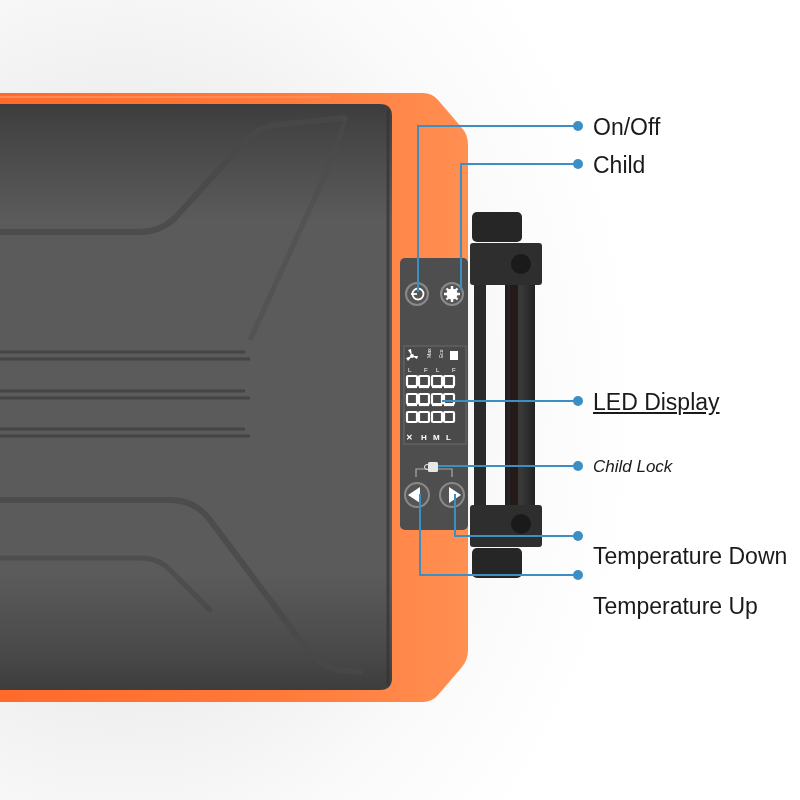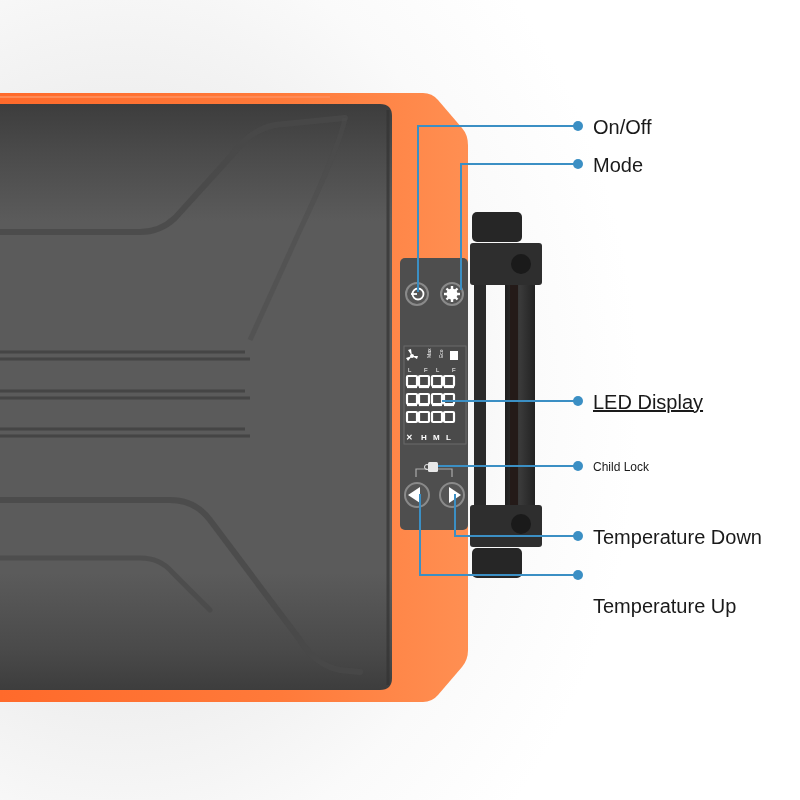--- a/index.html
+++ b/index.html
@@ -3,21 +3,21 @@
   <meta charset="utf-8">
   <style>
     html, body { margin: 0; padding: 0; }
     body {
       width: 800px; height: 800px; position: relative; overflow: hidden;
       background: radial-gradient(ellipse 520px 620px at 120px 400px, #e2e2e2 0%, #ececec 40%, #fafafa 75%, #ffffff 100%);
       font-family: "Liberation Sans", sans-serif;
     }
     svg.product { position: absolute; left: 0; top: 0; }
     .callout-label {
-      position: absolute; left: 593px; font-size: 20px; color: #1a1a1a;
+      position: absolute; left: 593px; font-size: 23px; color: #1a1a1a;
       line-height: 24px; white-space: nowrap;
     }
   </style>
 </head>
 <body>
 
 <svg class="product" width="800" height="800" viewBox="0 0 800 800">
   <defs>
     <linearGradient id="orangeGrad" x1="0" y1="0" x2="1" y2="0">
       <stop offset="0" stop-color="#ff6a2b"></stop>
@@ -176,17 +176,17 @@
     <circle cx="578" cy="126" r="5"></circle>
     <circle cx="578" cy="164" r="5"></circle>
     <circle cx="578" cy="401" r="5"></circle>
     <circle cx="578" cy="466" r="5"></circle>
     <circle cx="578" cy="536" r="5"></circle>
     <circle cx="578" cy="575" r="5"></circle>
   </g>
 </svg>
 
 <div class="callout-label" style="top:115px;">On/Off</div>
-<div class="callout-label" style="top:153px;">Mode</div>
+<div class="callout-label" style="top:153px;">Child</div>
 <div class="callout-label" style="top:390px;text-decoration:underline;">LED Display</div>
-<div class="callout-label" style="top:455px; font-size:12px;">Child Lock</div>
-<div class="callout-label" style="top:525px;">Temperature Down</div>
+<div class="callout-label" style="top:455px; font-size:17px;font-style:italic;">Child Lock</div>
+<div class="callout-label" style="top:544px;">Temperature Down</div>
 <div class="callout-label" style="top:564px;margin-top:30px;">Temperature Up</div>
 
 </body></html>

